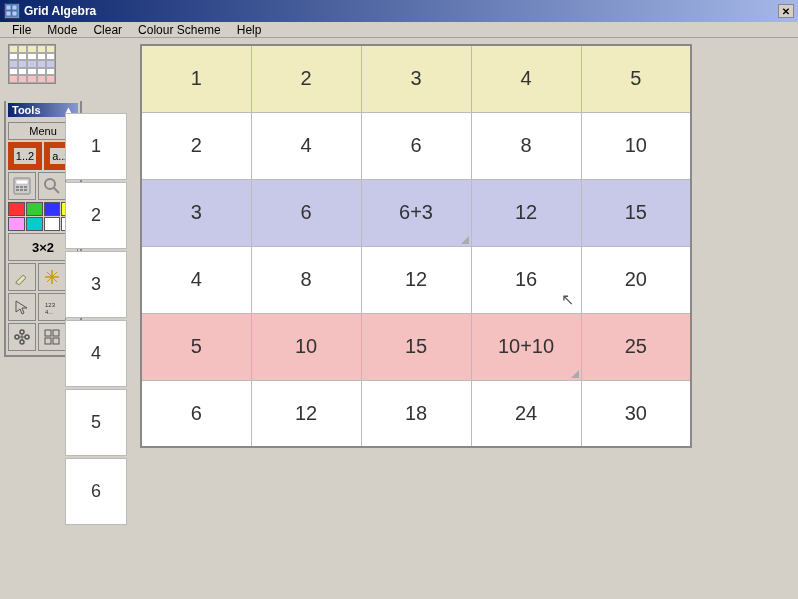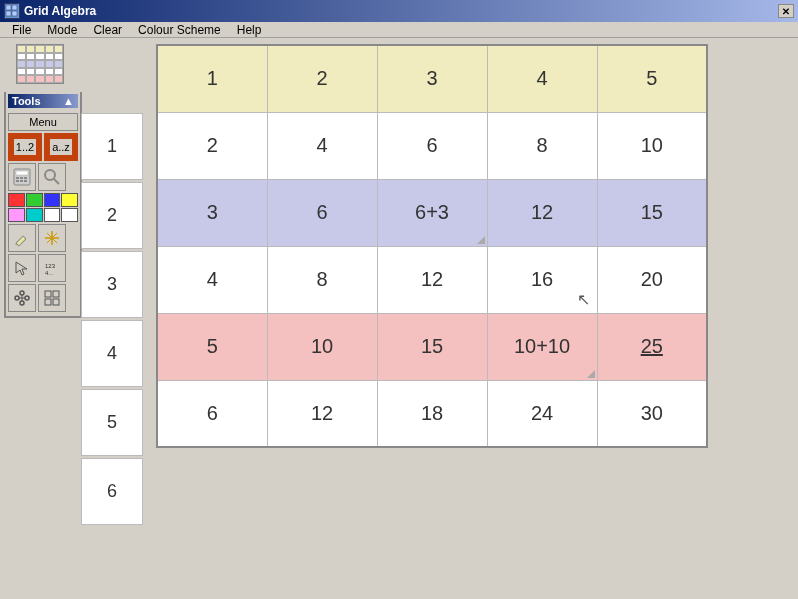--- a/index.html
+++ b/index.html
@@ -68,25 +68,25 @@
       color: #000;
     }
     
     .main-area {
       display: flex;
       height: calc(599px - 44px);
       background: #d4d0c8;
     }
     
     .left-panel {
-      width: 80px;
+      width: 64px;
       padding: 4px;
       display: flex;
       flex-direction: column;
-      gap: 2px;
+      gap: 11px;
     }
     .grid-thumbnail {
       width: 48px;
       height: 40px;
       background: white;
       border: 1px solid #888;
       margin: 2px auto;
       display: grid;
       grid-template-columns: repeat(5, 1fr);
       grid-template-rows: repeat(5, 1fr);
@@ -316,20 +316,21 @@
         <div class="color-cell" style="background:#ff3333;"></div>
         <div class="color-cell" style="background:#33cc33;"></div>
         <div class="color-cell" style="background:#3333ff;"></div>
         <div class="color-cell" style="background:#ffff33;"></div>
         <div class="color-cell" style="background:#ff99ff;"></div>
         <div class="color-cell" style="background:#00cccc;"></div>
         <div class="color-cell" style="background:#ffffff;"></div>
         <div class="color-cell" style="background:#ffffff;"></div>
       </div>
       
+      <button class="big-btn">3×2</button>
       
       <div class="tools-row">
         <div class="icon-btn">
           <svg width="18" height="18" viewBox="0 0 18 18">
             <rect x="3" y="10" width="10" height="4" rx="1" fill="#e8e8a0" stroke="#888" stroke-width="1" transform="rotate(-45 8 12)"></rect>
             <polygon points="2,15 4,16 3,14" fill="#888"></polygon>
           </svg>
         </div>
         <div class="icon-btn">
           <svg width="18" height="18" viewBox="0 0 18 18">
@@ -415,21 +416,21 @@
             <td class="cell-white" style="position: relative;"><span>8</span></td>
             <td class="cell-white" style="position: relative;"><span>12</span></td>
             <td class="cell-white" style="position: relative;"><span>16</span><div style="position: absolute; bottom: 4px; right: 6px; font-size: 16px; color: rgb(85, 85, 85);">↖</div></td>
             <td class="cell-white" style="position: relative;"><span>20</span></td>
           </tr>
           <tr>
             <td class="cell-pink" style="position: relative;"><span>5</span></td>
             <td class="cell-pink" style="position: relative;"><span>10</span></td>
             <td class="cell-pink" style="position: relative;"><span>15</span></td>
             <td class="cell-pink" style="position: relative;"><span>10+10</span><div style="position: absolute; bottom: 2px; right: 2px; width: 0px; height: 0px; border-left: 8px solid transparent; border-bottom: 8px solid rgb(170, 170, 170);"></div></td>
-            <td class="cell-pink" style="position: relative; text-decoration: underline;"><span>25</span></td>
+            <td class="cell-pink" style="position: relative;"><span>25</span></td>
           </tr>
           <tr>
             <td class="cell-white" style="position: relative;"><span>6</span></td>
             <td class="cell-white" style="position: relative;"><span>12</span></td>
             <td class="cell-white" style="position: relative;"><span>18</span></td>
             <td class="cell-white" style="position: relative;"><span>24</span></td>
             <td class="cell-white" style="position: relative;"><span>30</span></td>
           </tr>
         </tbody>
     </table>

